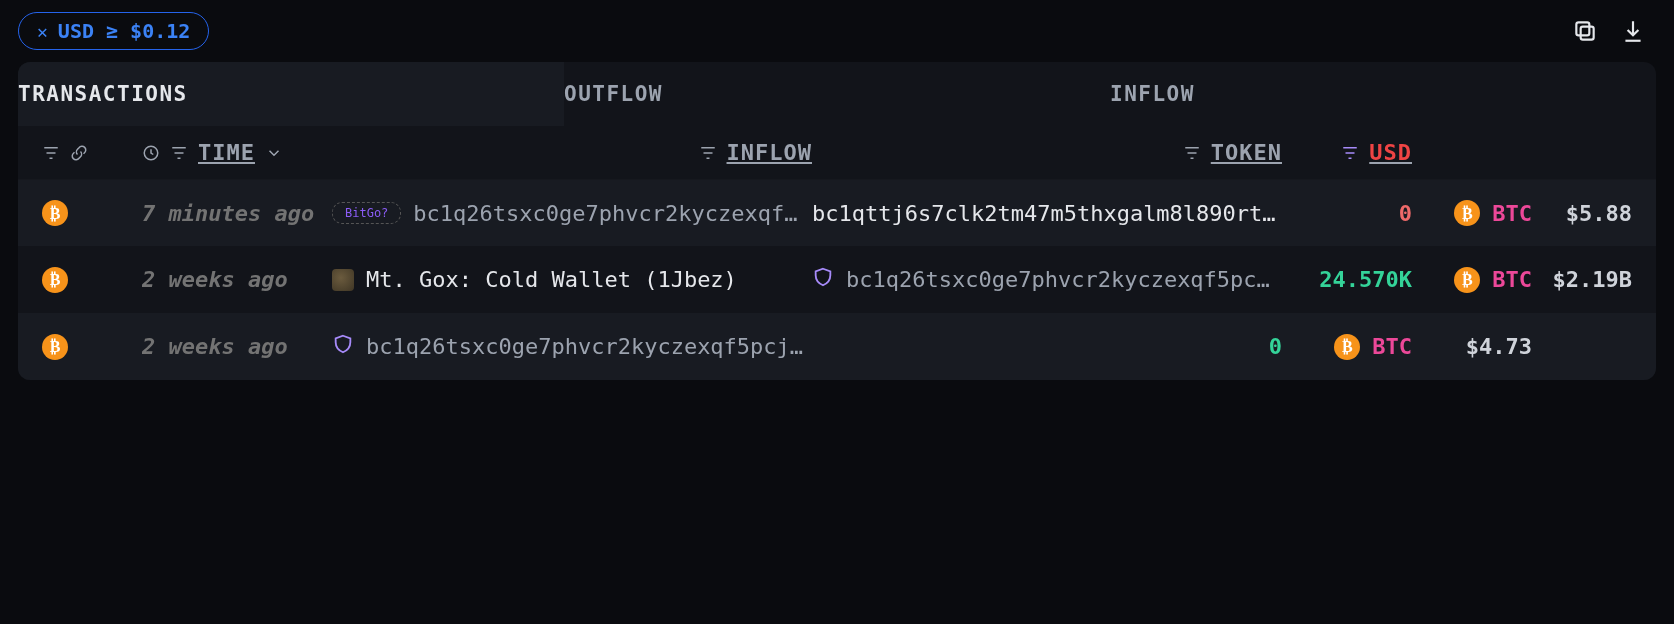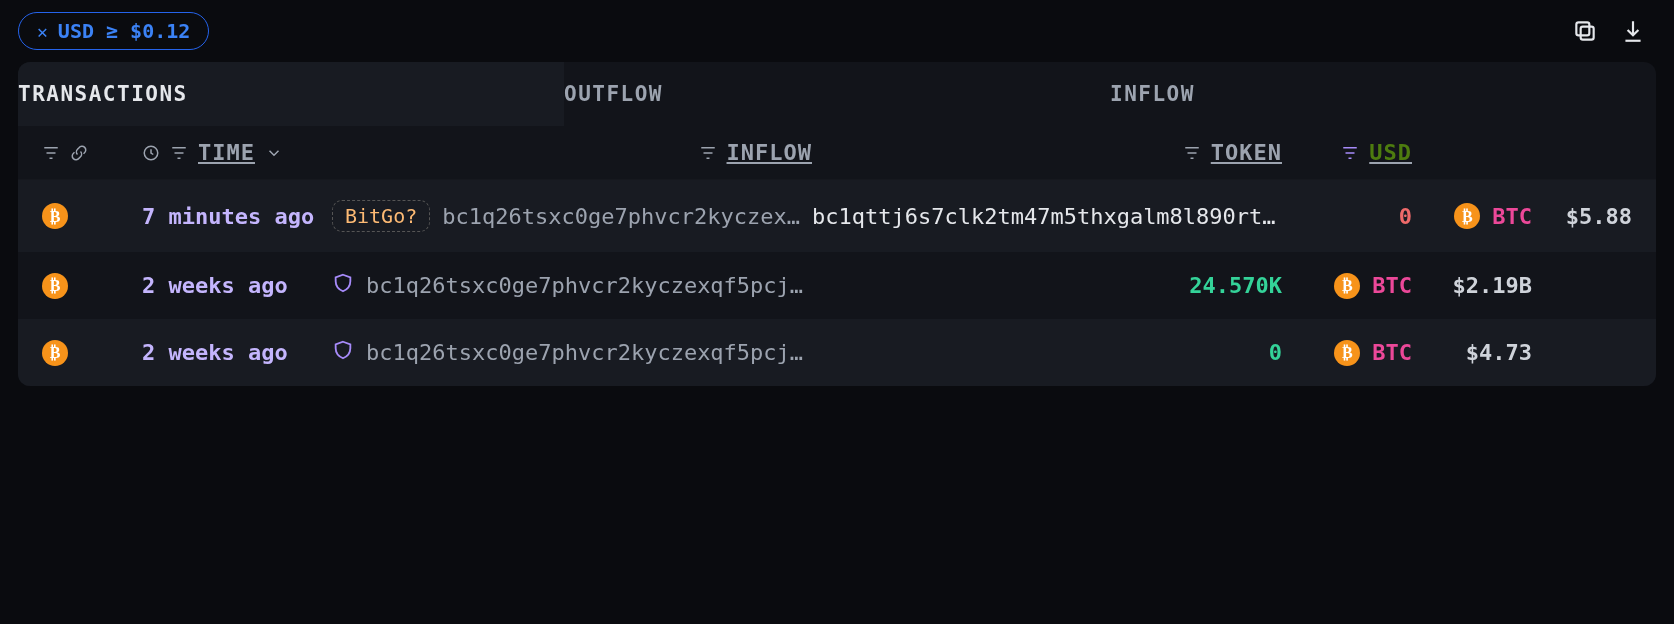--- a/index.html
+++ b/index.html
@@ -62,46 +62,46 @@
     font-size:22px;
     font-weight:600;
     letter-spacing:1px;
     text-decoration:underline;
   }
   .hcell { display:flex; align-items:center; gap:10px; }
   .hcell.right { justify-content:flex-end; }
   .filter-icon, .clock-icon, .link-icon, .caret-icon { display:inline-flex; }
   .filter-icon svg, .clock-icon svg, .link-icon svg, .caret-icon svg { width:18px; height:18px; stroke:#9ca3af; fill:none; stroke-width:2; }
   .hcell.usd .filter-icon svg { stroke:#a78bfa; }
-  .hcell.usd span { color:#4d7c0f; }
+  .hcell.usd span { color:#ef4444; }
 
   .rows { border-top:1px solid rgba(255,255,255,0.02); }
   .row {
     display:grid;
     grid-template-columns: 100px 190px 480px 470px 130px 120px 100px;
     align-items:center;
     padding: 20px 24px;
     font-size:22px;
   }
   .row.alt { background:#181b22; }
   .cell { display:flex; align-items:center; gap:12px; overflow:hidden; }
   .cell.right { justify-content:flex-end; }
   .coin-icon {
     width:26px; height:26px; border-radius:50%;
     background:#f7931a; color:#fff;
     display:inline-flex; align-items:center; justify-content:center;
     font-size:16px; font-weight:800; flex-shrink:0;
   }
-  .time { color:#c4b5fd; font-weight:600; }
+  .time { color:#737373; font-weight:600;font-style:italic; }
   .badge {
     border:1px dashed #555;
     border-radius:10px;
     padding:3px 12px;
-    color:#fdba74;
-    font-size:20px;
+    color:#8b5cf6;
+    font-size:12px;
     flex-shrink:0;
   }
   .addr, .to-addr { color:#e5e7eb; white-space:nowrap; overflow:hidden; text-overflow:ellipsis; }
   .to-addr.muted, .addr.muted { color:#9ca3af; }
   .to-icon svg { width:22px; height:22px; stroke:#a78bfa; fill:none; stroke-width:2; flex-shrink:0; }
   .entity-icon { width:22px; height:22px; background:radial-gradient(circle at 40% 40%, #6b5b3e, #3f3625); border-radius:4px; flex-shrink:0; }
   .value { color:#e5e7eb; font-weight:600; }
   .value.green { color:#34d399; }
   .value.red { color:#ef6a6a; }
   .token { color:#ec4899; font-weight:700; }
@@ -227,20 +227,24 @@
     </div>
 
     <div class="row">
       <div class="cell">
           <span class="coin-icon">₿</span>
         </div>
       <div class="cell">
           <span class="time">2 weeks ago</span>
         </div>
       <div class="cell">
+        <span class="entity-icon"></span>
+        <span class="addr">Mt. Gox: Cold Wallet (1Jbez)</span>
+      </div>
+      <div class="cell">
         <span class="to-icon"><svg viewBox="0 0 24 24">
               <path d="M12 3l8 3v4c0 5-3.5 9-8 11-4.5-2-8-6-8-11V6l8-3z"></path>
             </svg></span>
         <span class="to-addr muted">bc1q26tsxc0ge7phvcr2kyczexqf5pcj8…</span>
       </div>
       <div class="cell right">
           <span class="value green">24.570K</span>
         </div>
       <div class="cell right">
           <span class="coin-icon">₿</span>

